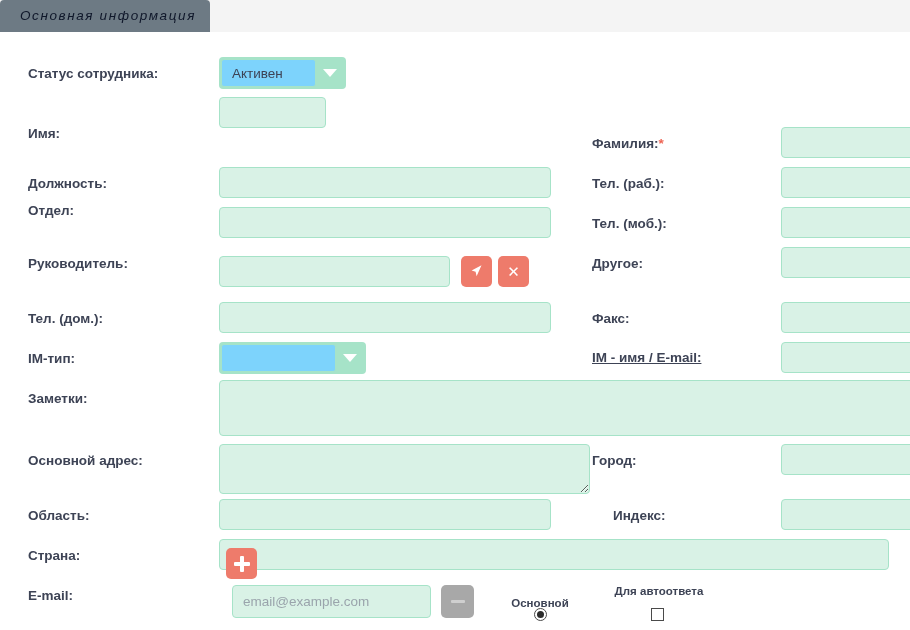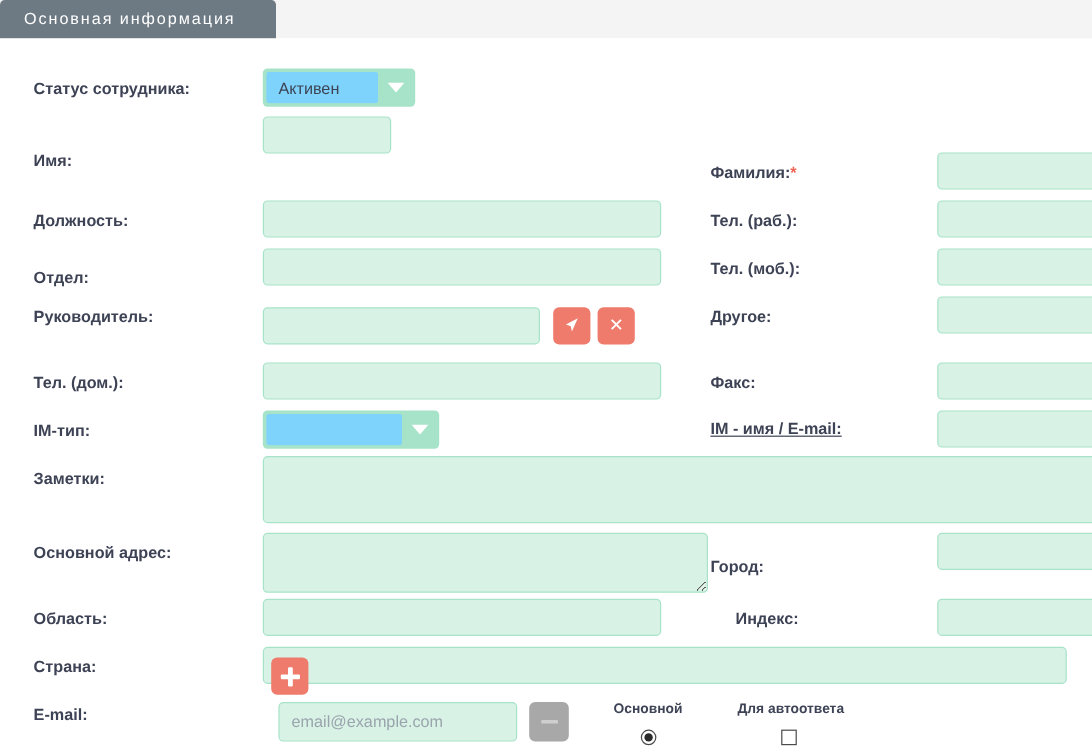--- a/index.html
+++ b/index.html
@@ -20,31 +20,32 @@
     position: absolute;
     left: 0; top: 0;
     width: 910px;
     height: 32px;
     background: #f4f4f4;
   }
   #tab-main {
     position: absolute;
     left: 0; top: 0;
     height: 32px;
-    padding: 0 34px 0 20px;
+    padding: 0 14px 0 20px;
     background: #6d7a84;
-    color: #ffffff;
+    color: #0f172a;
     font-size: 13.5px;
     font-weight: 400;
     letter-spacing: 1.6px;
     line-height: 32px;
     border-top-left-radius: 4px;
     border-top-right-radius: 4px;
     box-sizing: border-box;
     white-space: nowrap;
+    font-style: italic;
   }
 
   
   #form {
     position: absolute;
     left: 0; top: 32px;
     width: 834px;
     height: 598px;
     background: #ffffff;
   }
@@ -216,21 +217,21 @@
         <i></i>
       </div>
   </div>
 
   <div class="lbl" style="left:28px; top:74px;margin-top:20px;">Имя:</div>
   <input class="fld" style="left: 219px; top: 65px; width: 107px; height: 31px;" value="">
 
   <div class="lbl" style="left:28px; top:144px;">Должность:</div>
   <input class="fld" style="left: 219px; top: 135px; width: 332px; height: 31px;" value="">
 
-  <div class="lbl" style="left:28px; top:192px;">Отдел:</div>
+  <div class="lbl" style="left:28px; top:171px;">Отдел:</div>
   <input class="fld" style="left: 219px; top: 175px; width: 332px; height: 31px;" value="">
 
   <div class="lbl" style="left:28px; top:224px;">Руководитель:</div>
   <input class="fld" style="left: 219px; top: 224px; width: 231px; height: 31px;" value="">
   <button class="sqbtn" style="left:461px; top:224px; width:31px; height:31px;">
     <svg class="cursor-ico" width="13" height="15" viewBox="0 0 13 15">
       <path d="M11.5 1.2 L1.6 6.4 L5.6 7.8 L6.6 12.2 Z" fill="#ffffff"></path>
     </svg>
   </button>
   <button class="sqbtn" style="left:498px; top:224px; width:31px; height:31px;">
@@ -247,42 +248,42 @@
         <i></i>
       </div>
   </div>
 
   <div class="lbl" style="left:28px; top:359px;">Заметки:</div>
   <textarea class="fld" style="left: 219px; top: 348px; width: 700px; height: 56px;"></textarea>
 
   <div class="lbl" style="left:28px; top:421px;">Основной адрес:</div>
   <textarea class="fld resizable" style="left: 219px; top: 412px; width: 371px; height: 50px;"></textarea>
 
-  <div class="lbl" style="left:592px; top:421px;margin-top:12px;">Город:</div>
+  <div class="lbl" style="left:592px; top:421px;">Город:</div>
   <input class="fld" style="left: 781px; top: 412px; width: 170px; height: 31px;" value="">
 
   <div class="lbl" style="left:28px; top:476px;">Область:</div>
   <input class="fld" style="left: 219px; top: 467px; width: 332px; height: 31px;" value="">
 
   <div class="lbl" style="left:592px; top:476px;margin-left:21px;">Индекс:</div>
   <input class="fld" style="left: 781px; top: 467px; width: 170px; height: 31px;" value="">
 
   <div class="lbl" style="left:28px; top:516px;">Страна:</div>
   <input class="fld" style="left: 219px; top: 507px; width: 670px; height: 31px;" value="">
 
   <div class="lbl" style="left:28px; top:556px;">E-mail:</div>
   <button class="sqbtn" style="left:226px; top:516px; width:31px; height:31px;">
     <span class="glyph-plus"></span>
   </button>
   <input class="fld ph-gray" style="left: 232px; top: 553px; width: 199px; height: 33px;" placeholder="email@example.com">
   <button class="sqbtn gray" style="left:441px; top:553px; width:33px; height:33px;">
     <span class="glyph-minus"></span>
   </button>
 
-  <div class="opt-label" style="left:490px; top:553px; width:100px;">Основной</div>
+  <div class="opt-label" style="left:490px; top:565px; width:100px;">Основной</div>
   <div class="radio" style="left:534px; top:576px;"></div>
 
   <div class="opt-label" style="left:600px; top:553px; width:118px;">Для автоответа</div>
   <div class="chk" style="left:651px; top:576px;"></div>
 
   <div class="lbl" style="left:592px; top:104px;">
     <span>Фамилия:</span><span class="req">*</span>
   </div>
   <input class="fld" style="left: 781px; top: 95px; width: 170px; height: 31px;" value="">
 

